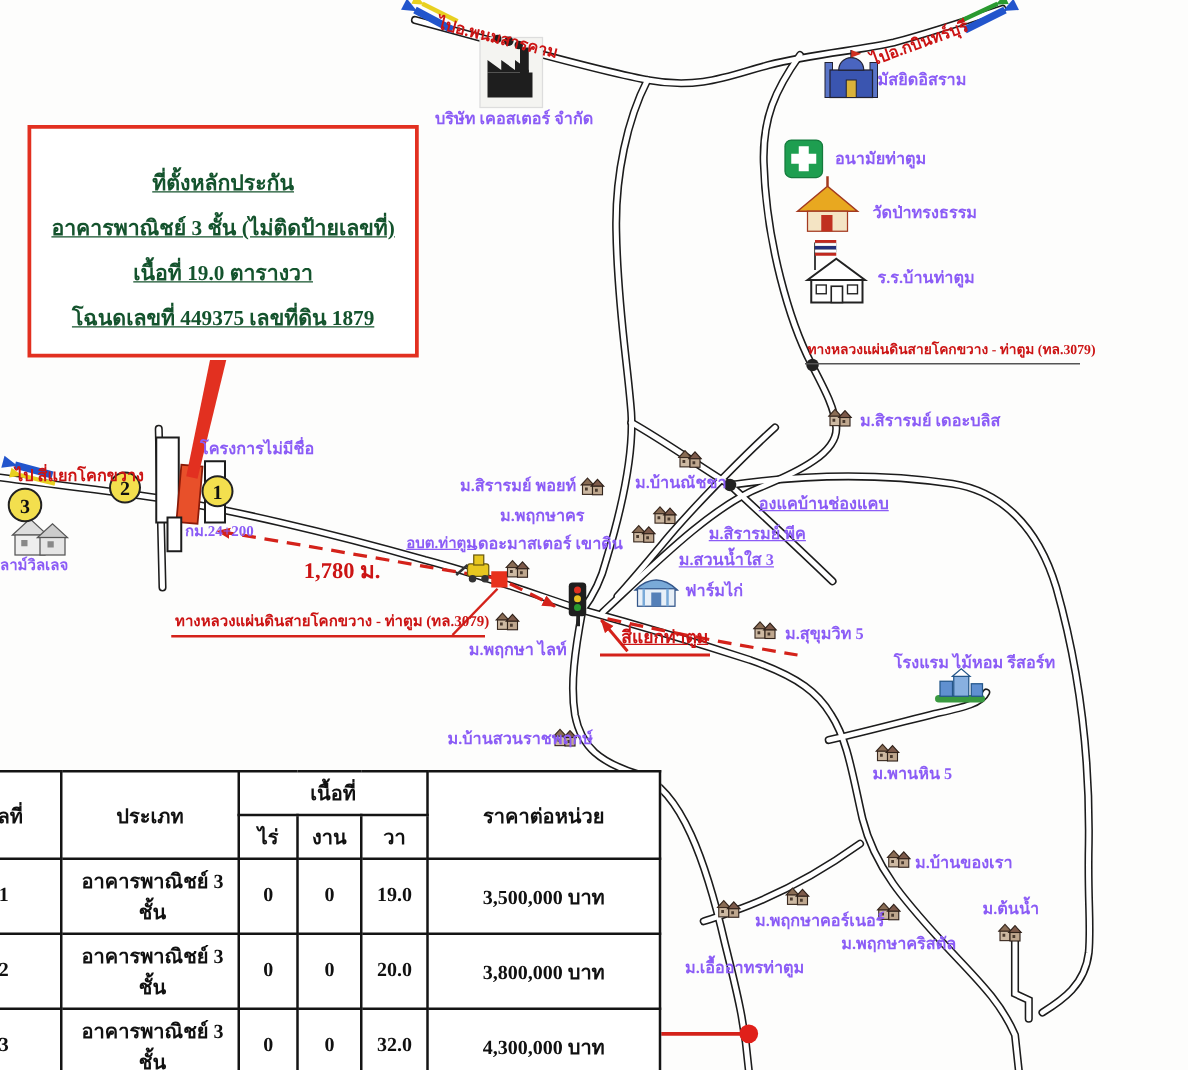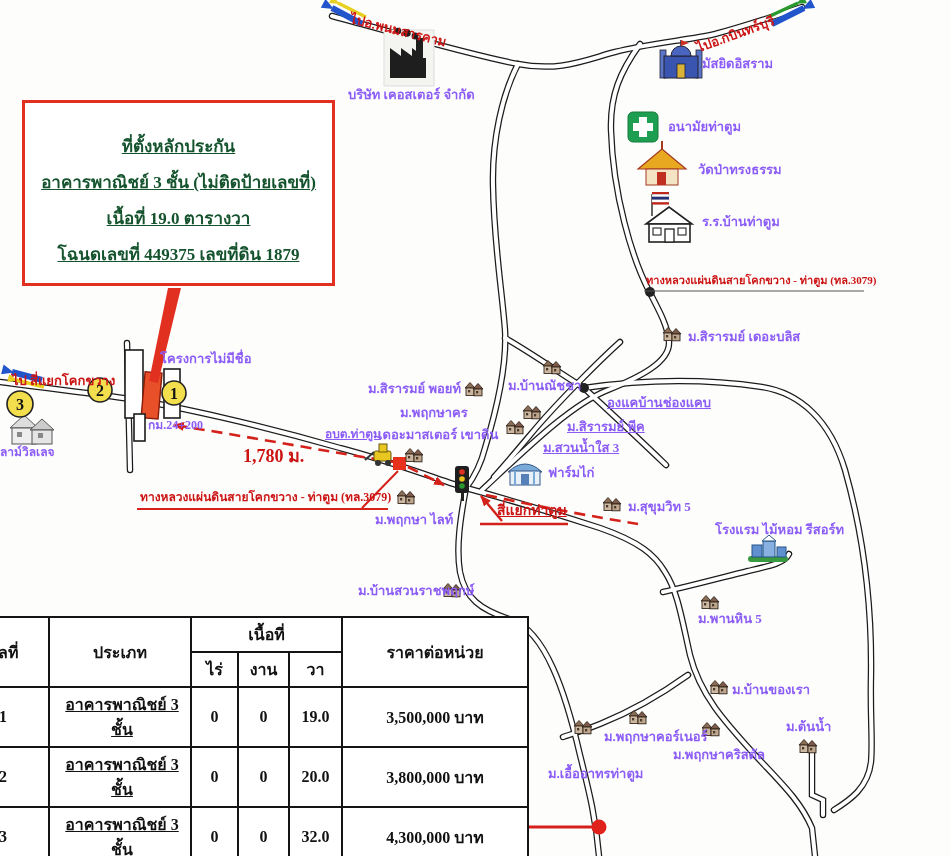--- a/index.html
+++ b/index.html
@@ -14,21 +14,21 @@
   .rot{transform-origin:left top;}
   
   .info-box{position:absolute;left:22px;top:100px;width:313px;height:186px;border:3px solid #e23020;
             background:#fff;text-align:center;padding-top:20px;box-sizing:border-box;}
   .info-box div{font-weight:bold;font-size:17px;color:#14532d;text-decoration:underline;margin:9px 6px;}
   
   .price-table{position:absolute;left:-44px;top:616px;border-collapse:collapse;background:#fff;}
   .price-table th,.price-table td{border:2.5px solid #141414;font-weight:bold;color:#111;
         text-align:center;padding:4px 6px;font-size:16px;}
   .price-table th{font-size:16px;}
-  .type-cell{text-align:right;padding-left:10px !important;text-decoration:underline;}
+  .type-cell{text-align:right;padding-left:10px !important;}
 </style>
 </head>
 <body>
 
 <div id="map">
 
 <svg class="layer" width="950" height="856" viewBox="0 0 950 856">
   <defs>
     <path id="r1" d="M 332,16 C 400,34 470,55 518,64 C 560,72 585,60 615,52 C 650,43 690,40 715,34 C 745,26 775,16 802,7"></path>
     <path id="r2" d="M 518,64 C 502,95 492,140 493,185 C 494,245 502,290 505,330 C 507,362 498,405 485,448 C 480,468 472,480 466,488"></path>

